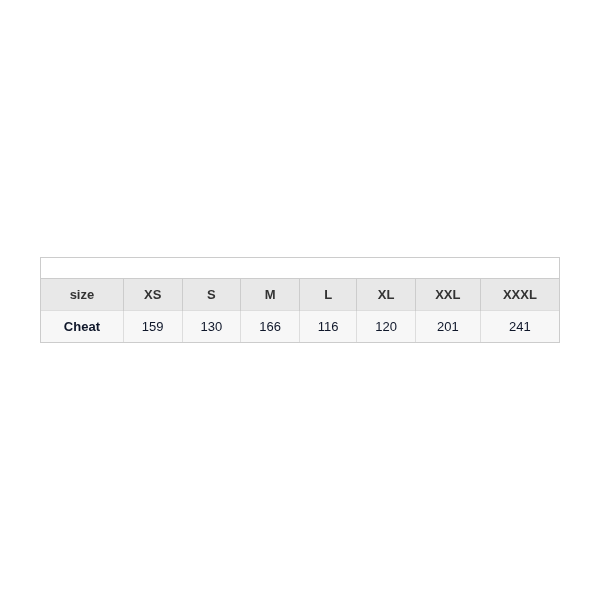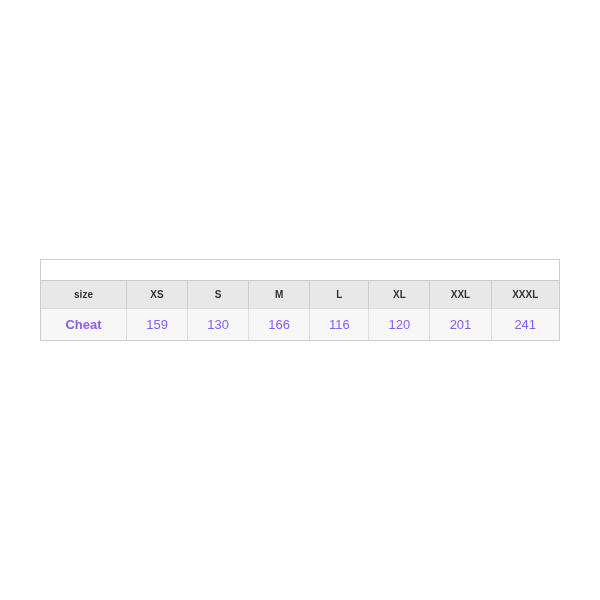--- a/index.html
+++ b/index.html
@@ -40,21 +40,21 @@
       width: 100%;
       border-collapse: collapse;
     }
 
     thead tr {
       background: #e8e8e8;
     }
 
     thead th {
       padding: 8px 6px;
-      font-size: 10px;
+      font-size: 13px;
       font-weight: bold;
       color: #333;
       text-align: center;
       border-right: 1px solid #cccccc;
     }
 
     thead th:last-child {
       border-right: none;
     }
 
@@ -62,21 +62,21 @@
       background: #f7f7f7;
     }
 
     tbody tr:nth-child(even) {
       background: #ffffff;
     }
 
     tbody td {
       padding: 8px 6px;
       font-size: 13px;
-      color: #8b5cf6;
+      color: #0f172a;
       text-align: center;
       border-right: 1px solid #dddddd;
       border-top: 1px solid #dddddd;
     }
 
     tbody td:first-child {
       font-weight: bold;
       text-align: center;
     }
 

